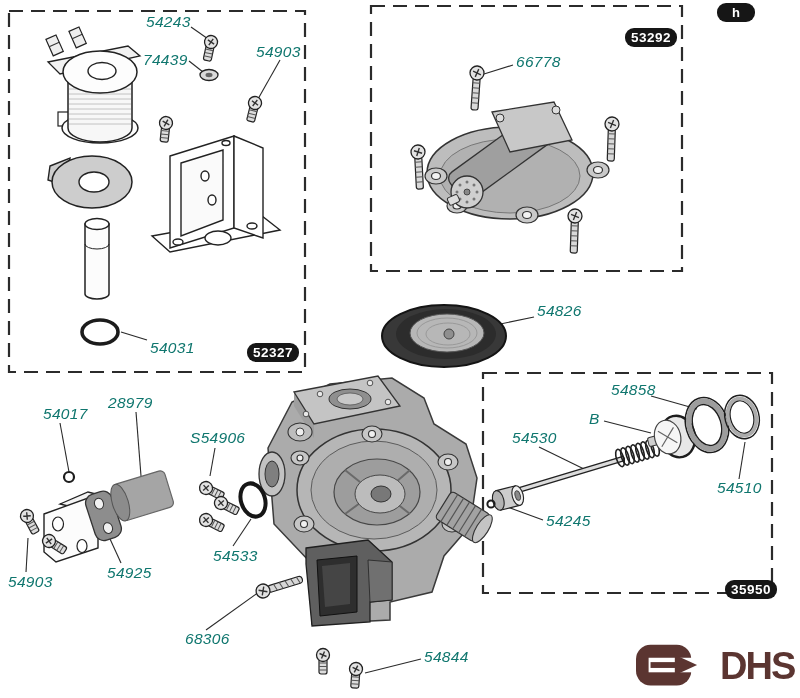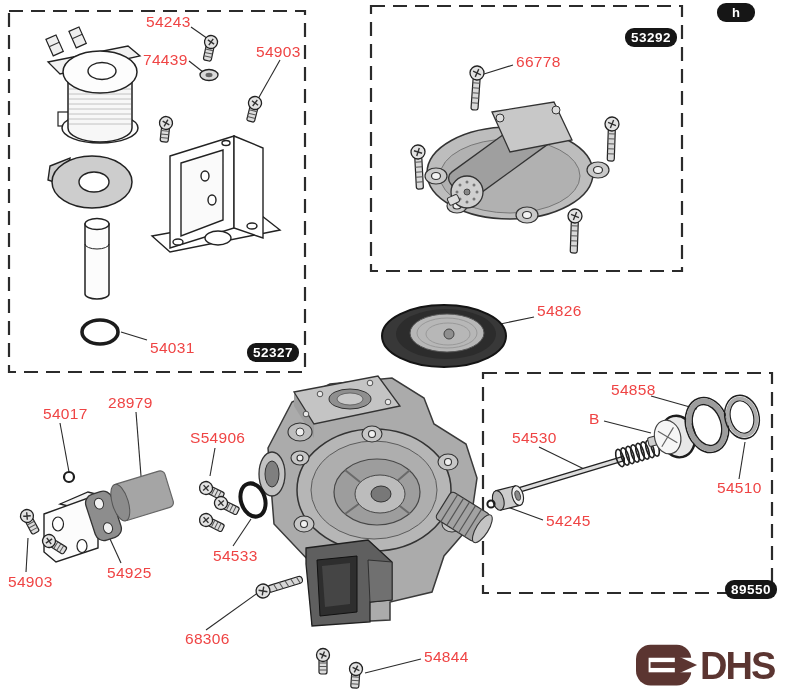--- a/index.html
+++ b/index.html
@@ -1,26 +1,26 @@
 <!DOCTYPE html>
 <html><head>
 <meta charset="utf-8">
 <style>
   html,body{margin:0;padding:0;background:#fff;}
   .page{position:relative;width:800px;height:698px;background:#ffffff;overflow:hidden;
         font-family:"Liberation Sans",sans-serif;}
   .art{position:absolute;left:0;top:0;}
-  .plabel{position:absolute;font-size:15.5px;line-height:1;
-          color:#ef4444;white-space:nowrap;letter-spacing:.3px;}
+  .plabel{position:absolute;font-style:italic;font-size:15.5px;line-height:1;
+          color:#0f766e;white-space:nowrap;letter-spacing:.3px;}
   .badge{position:absolute;background:var(--badge_bg,#161616);color:var(--badge_text,#ffffff);
          font-weight:bold;font-size:13.5px;line-height:17px;padding:1px 6px;border-radius:9px;
          letter-spacing:.5px;margin-top:14px;}
   .tag{position:absolute;background:var(--badge_bg,#161616);color:var(--badge_text,#ffffff);
        font-weight:bold;font-size:13px;line-height:17px;padding:1px 15px;border-radius:9px;}
-  .logo{position:absolute;left:636px;top:644px;display:flex;align-items:center;gap:0;
+  .logo{position:absolute;left:636px;top:644px;display:flex;align-items:center;gap:20px;
         color:var(--logo,#5b3531);}
   .logo-text{font-weight:bold;font-size:38px;line-height:44px;letter-spacing:-2px;}
 </style>
 </head>
 <body style="--badge_bg: #161616; --badge_text: #ffffff; --logo: #5b3531; --line: #222222;">
 
 <div class="page">
 
 <svg class="art" width="800" height="698" viewBox="0 0 800 698">
   <defs>
@@ -302,21 +302,21 @@
 <span class="plabel" style="left:185px;top:631px">68306</span>
 <span class="plabel" style="left:424px;top:649px">54844</span>
 <span class="plabel" style="left:611px;top:382px">54858</span>
 <span class="plabel" style="left:589px;top:411px">B</span>
 <span class="plabel" style="left:512px;top:430px">54530</span>
 <span class="plabel" style="left:717px;top:480px">54510</span>
 <span class="plabel" style="left:546px;top:513px">54245</span>
 
 <span class="badge" style="left:247px;top:329px">52327</span>
 <span class="badge" style="left:625px;top:14px">53292</span>
-<span class="badge" style="left:725px;top:566px">89550</span>
+<span class="badge" style="left:725px;top:566px">35950</span>
 
 <span class="tag" style="left:717px;top:3px">h</span>
 
 <div class="logo">
   <svg width="64" height="44" viewBox="0 0 66 44">
     <rect x="0" y="0" width="57" height="42" rx="15" fill="currentColor"></rect>
     <rect x="13" y="13.5" width="53" height="15" fill="#ffffff"></rect>
     <rect x="15" y="18" width="26" height="6" fill="currentColor"></rect>
     <polygon points="40,10.5 63,21 40,31.5" fill="currentColor"></polygon>
   </svg>

